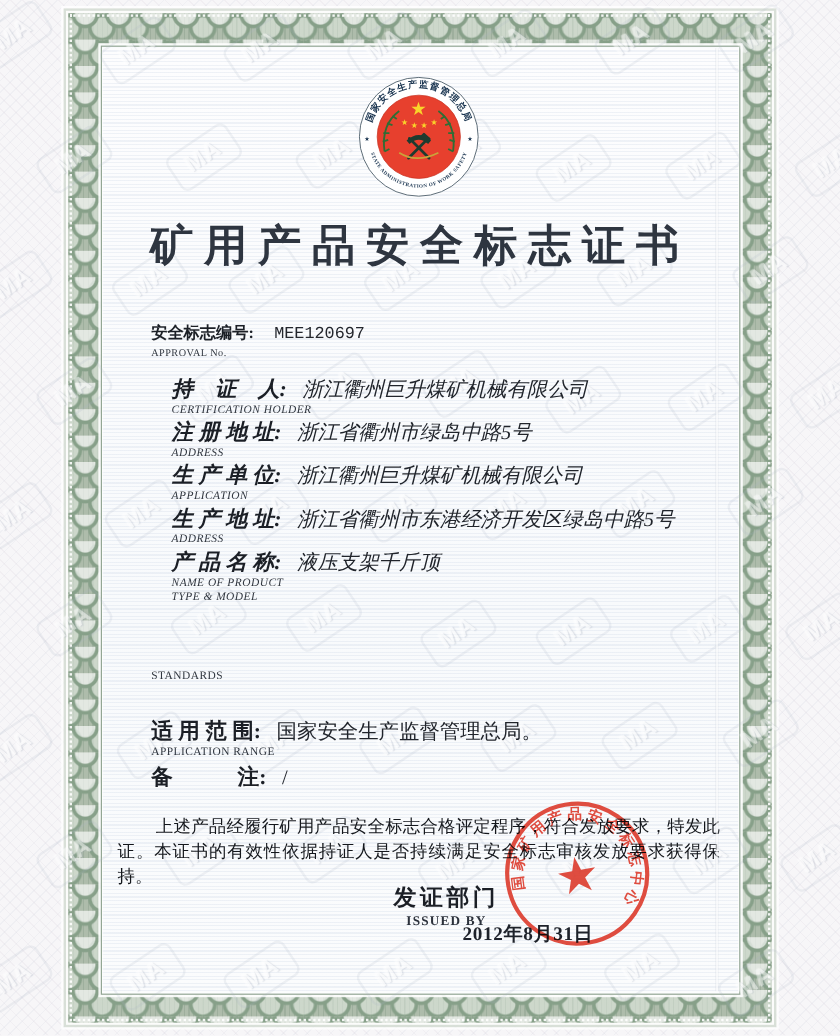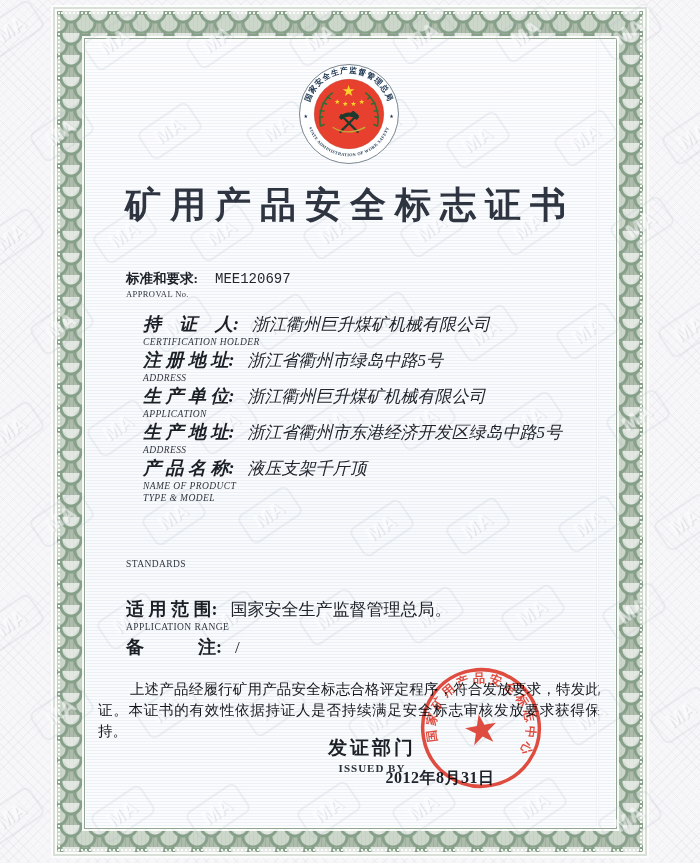--- a/index.html
+++ b/index.html
@@ -213,21 +213,21 @@
         <rect x="51.5" y="48.5" width="8" height="4.6" rx="0.8" fill="#1e3b2f" transform="rotate(42 55.5 50.8)"></rect>
         <path d="M34,63 q14,9 32,0" stroke="#caa33a" stroke-width="1.4" fill="none"></path>
       </g>
     </svg>
 
     <div class="title">矿用产品安全标志证书</div>
 
     <div class="row1">
       <div>
         <div class="zh-line" style="height:20px;line-height:20px;">
-          <span class="lbl">标准和要求:</span>
+          <span class="lbl">安全标志编号:</span>
           <span class="val mono">MEE120697</span>
         </div>
         <div class="sub">APPROVAL No.</div>
       </div>
     </div>
 
     <div class="fields-main">
       <div class="row">
         <div class="zh-line"><span class="lbl">持　证　人:</span><span class="val">浙江衢州巨升煤矿机械有限公司</span></div>
         <div class="sub">CERTIFICATION HOLDER</div>

